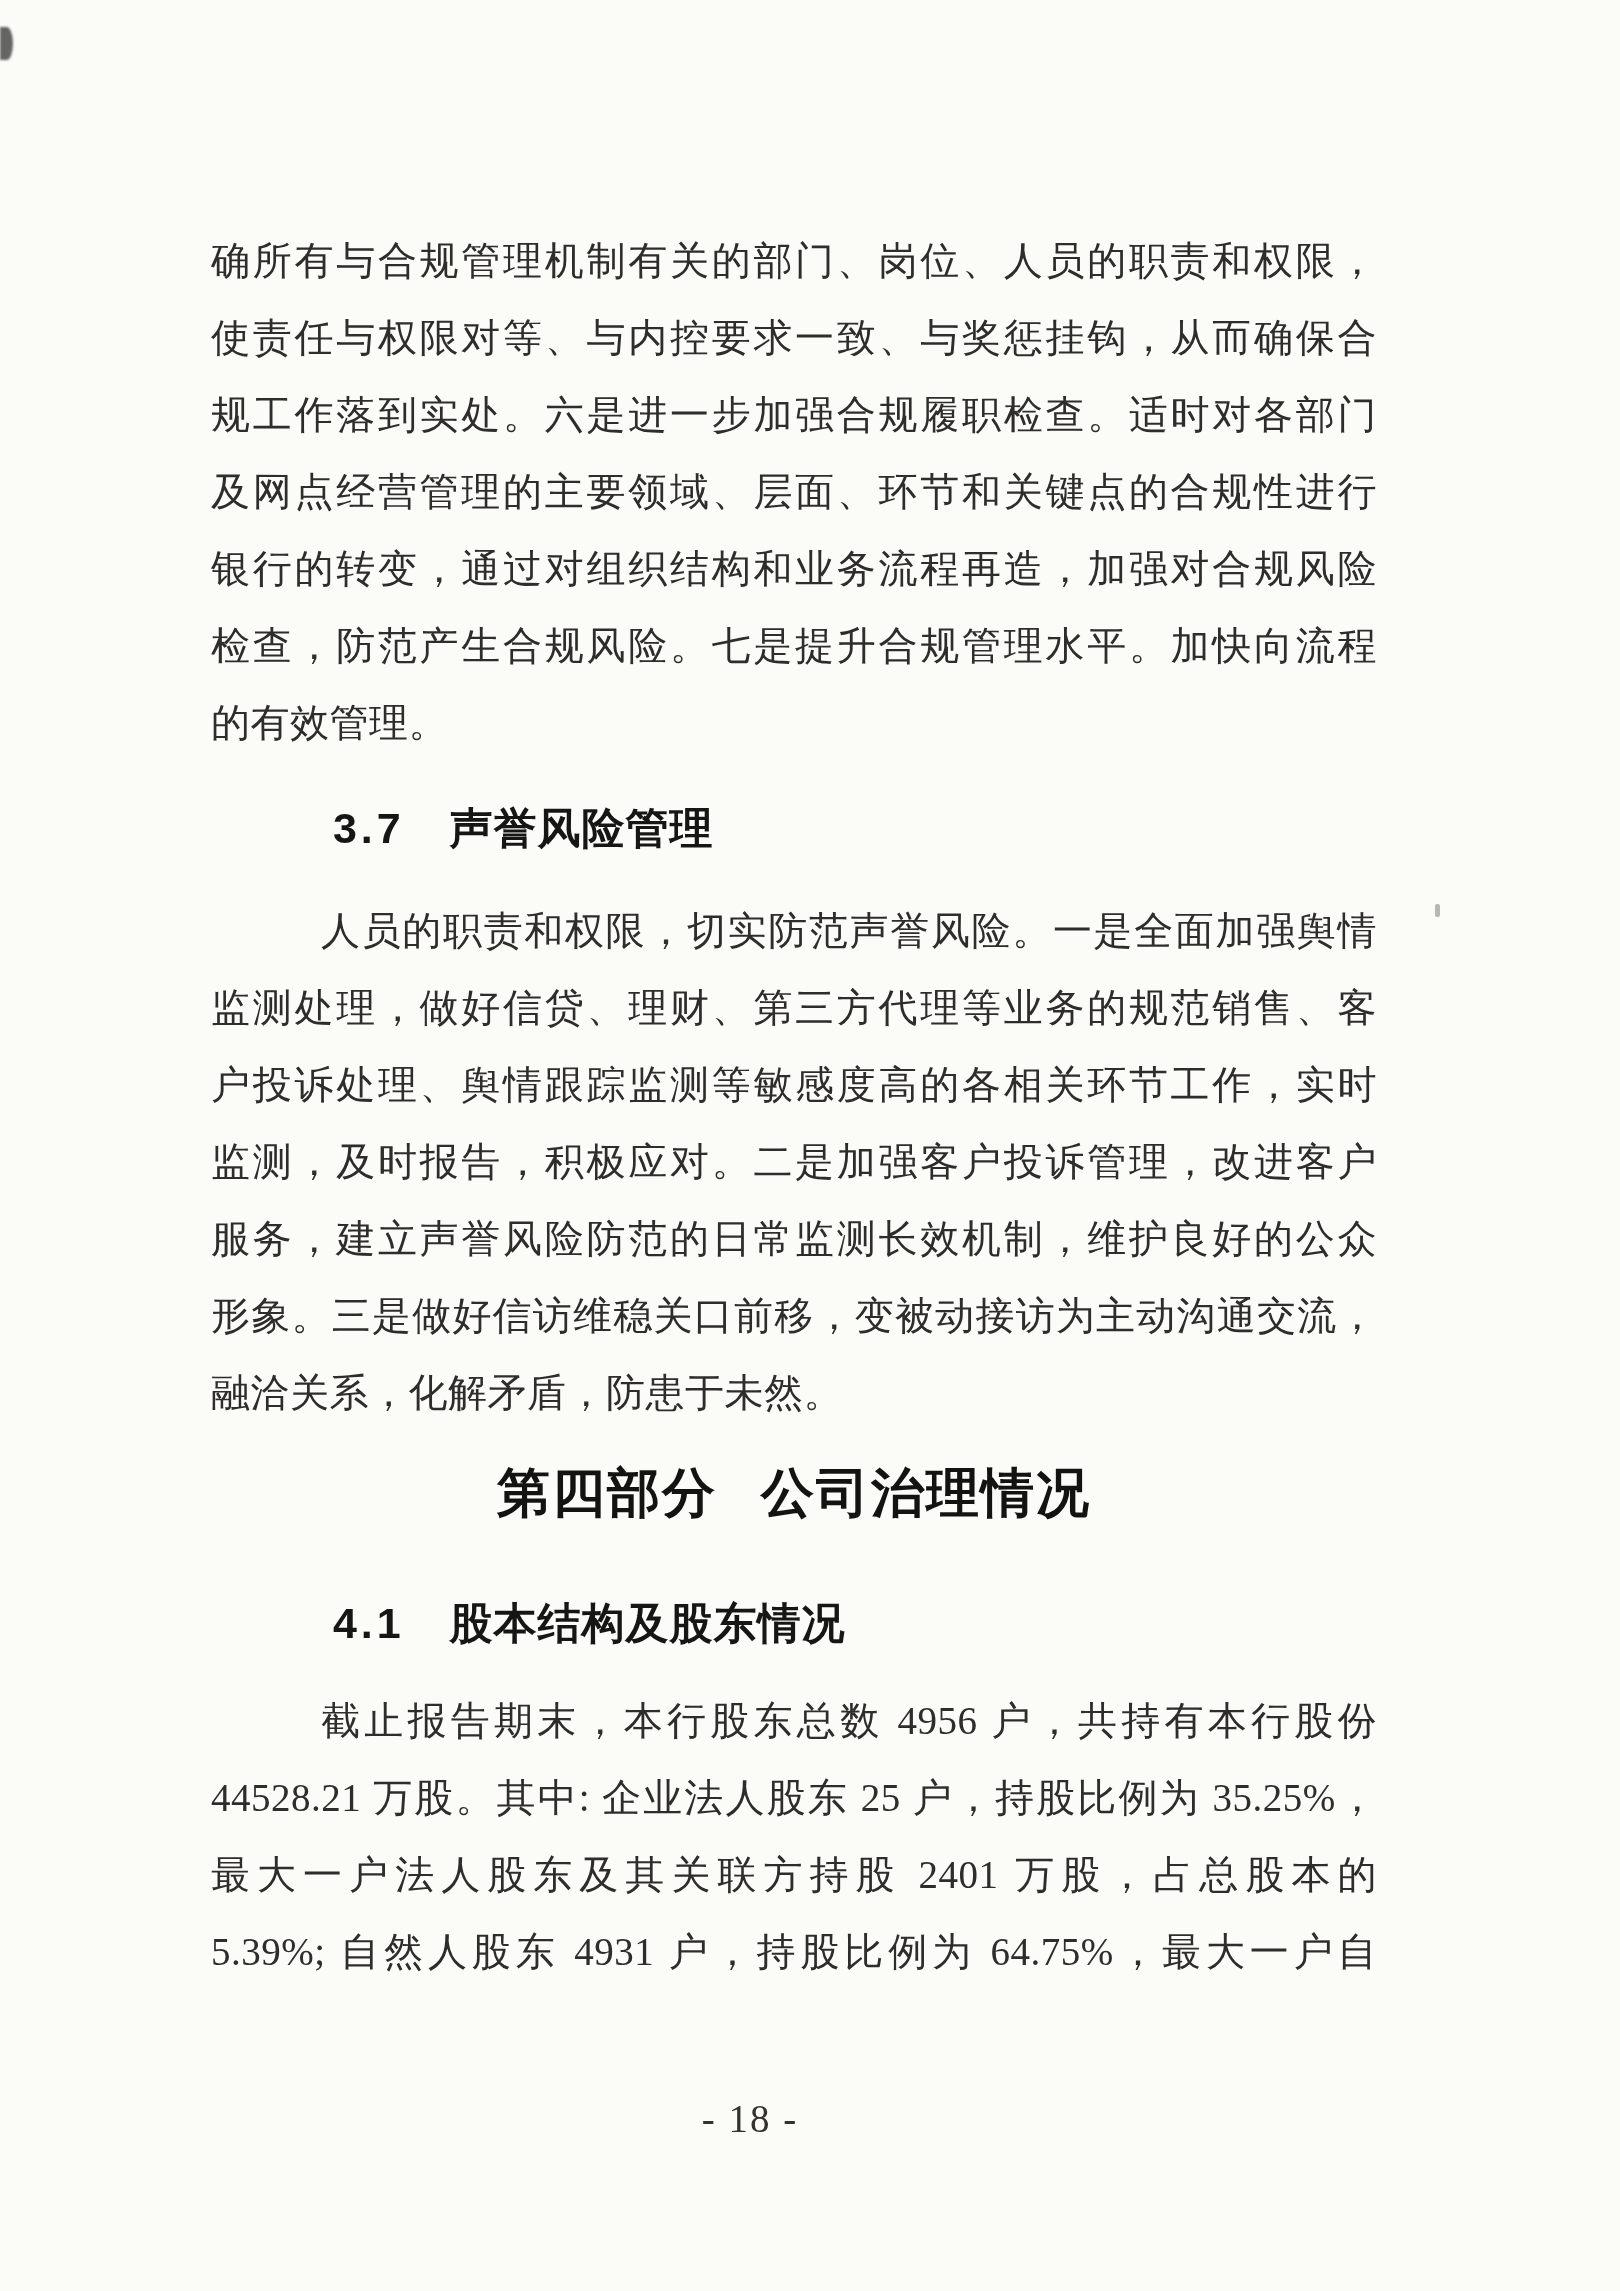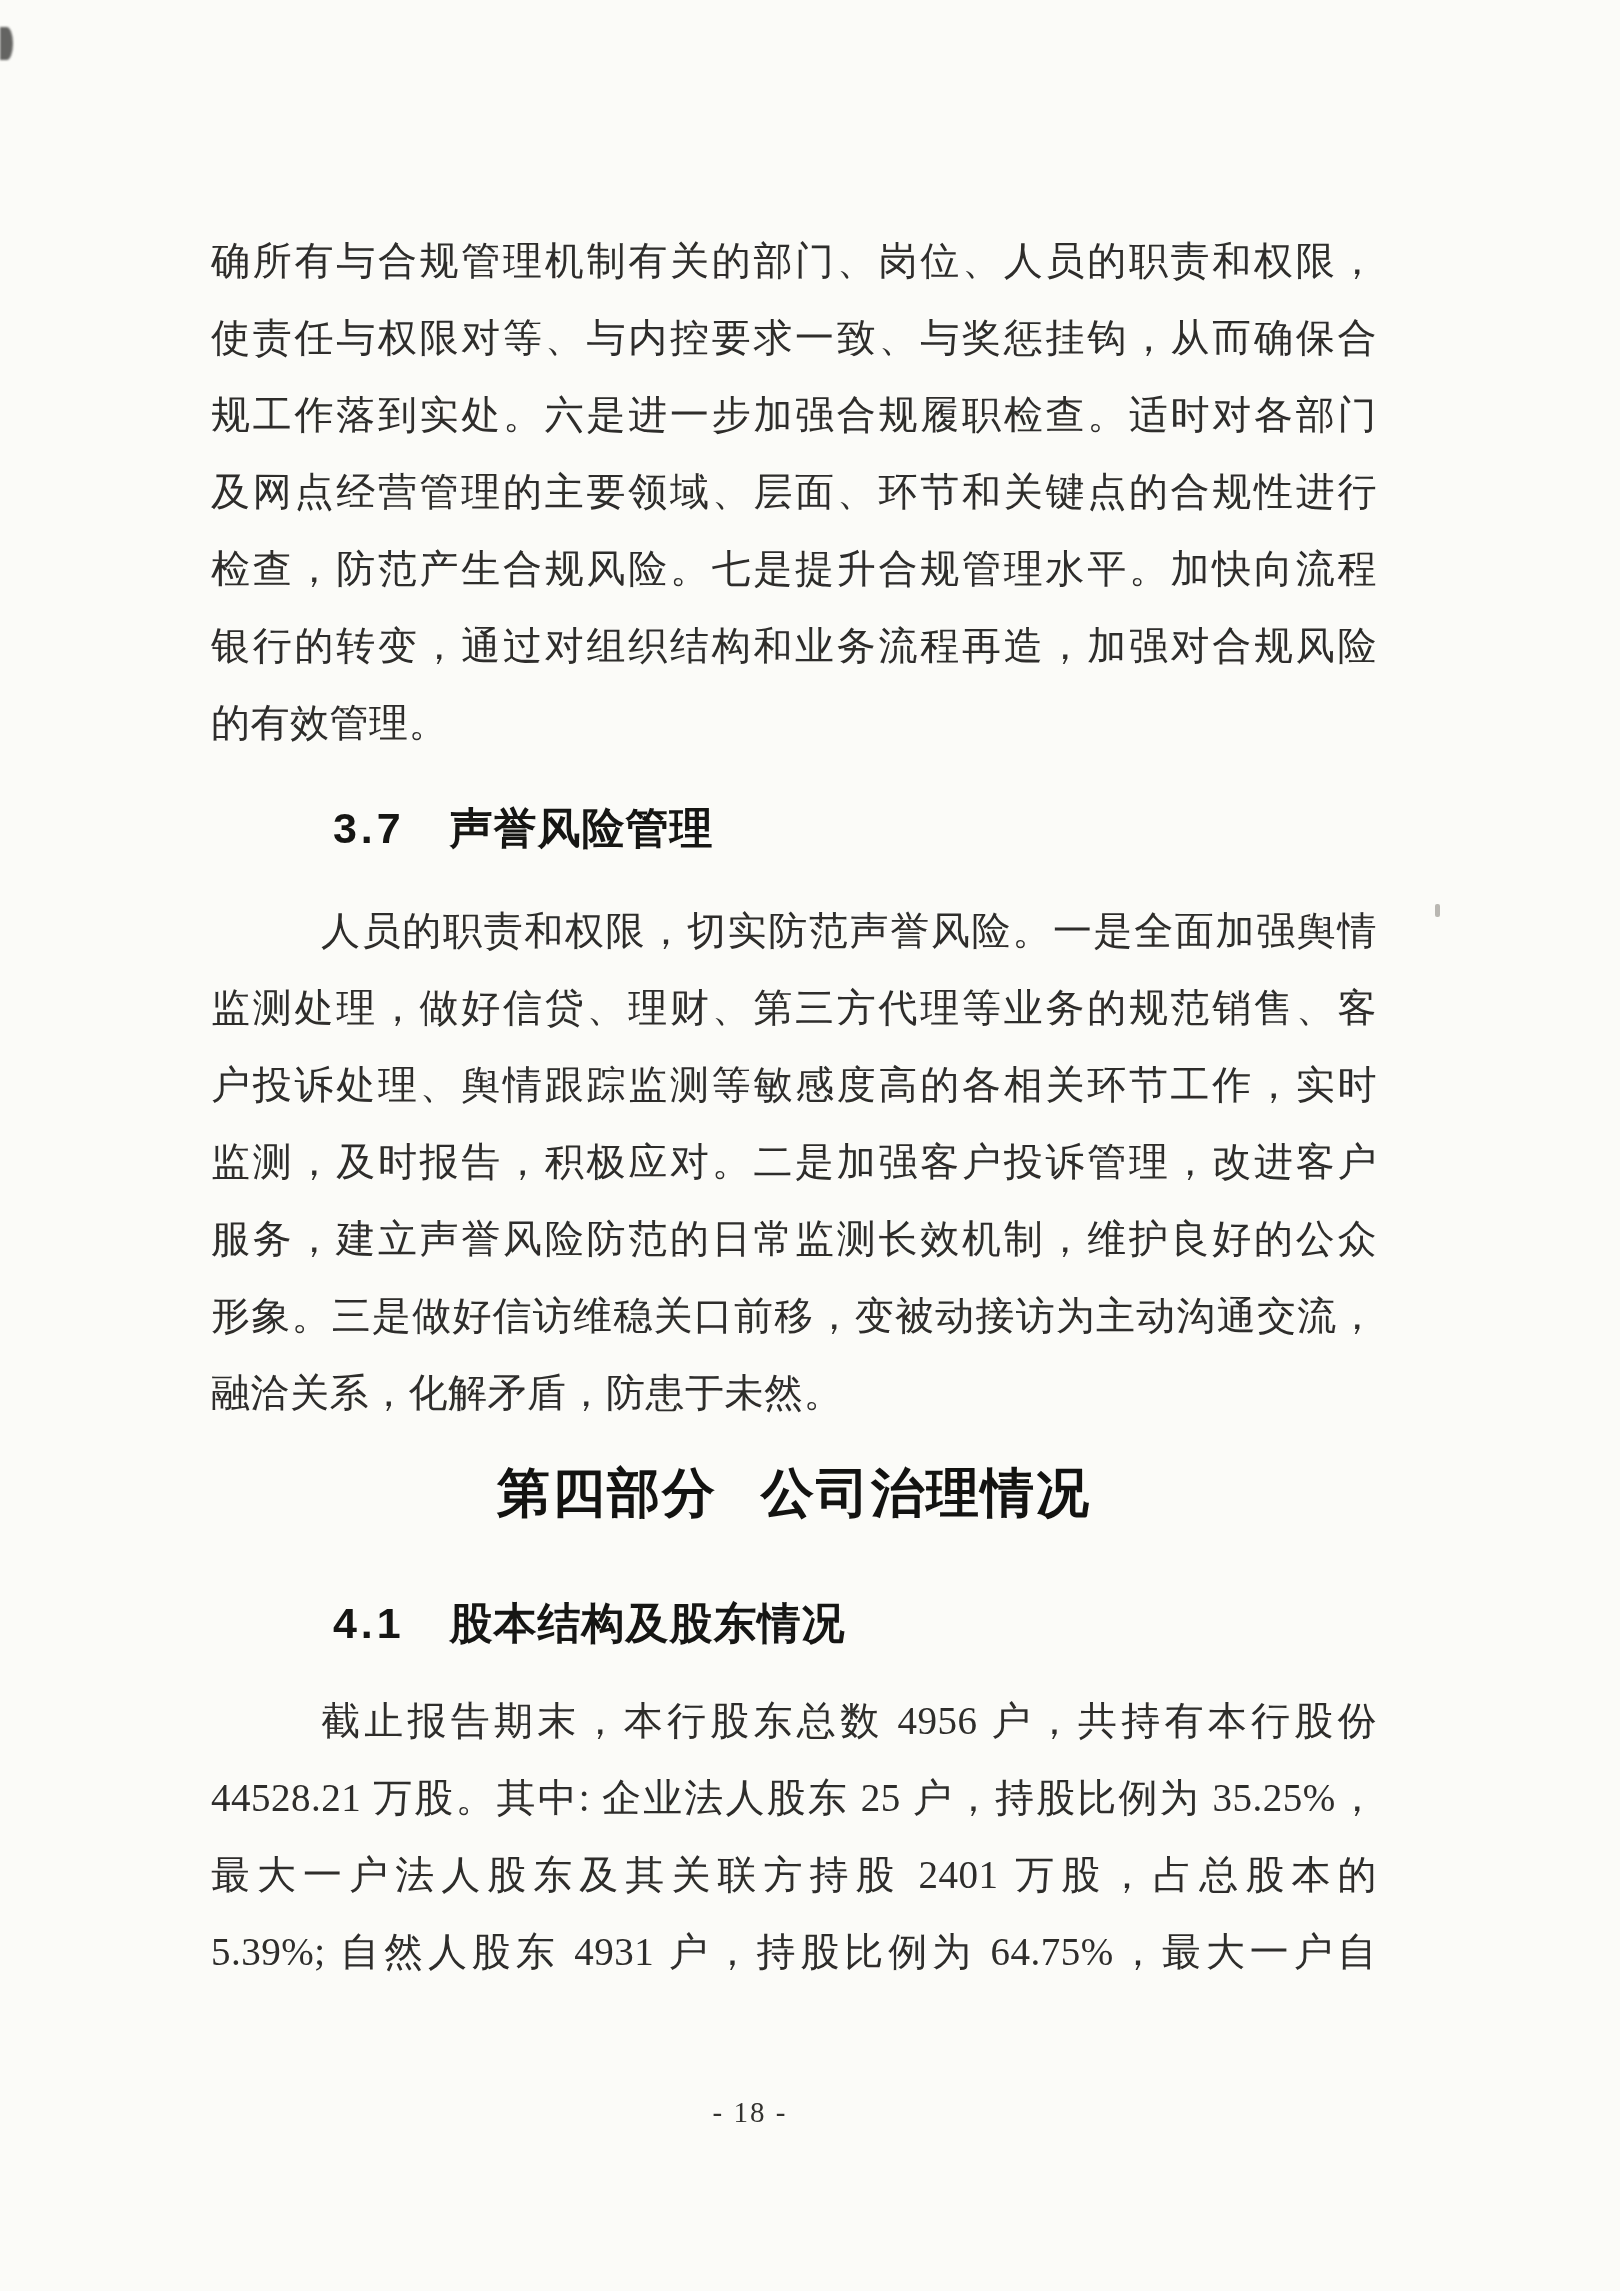--- a/index.html
+++ b/index.html
@@ -100,42 +100,42 @@
     margin-right: 27.4px;
   }
   #heading-4-1 { margin-top: 78px; }
   #para-equity { margin-top: 35px; }
   .page-number {
     position: absolute;
     top: 2096px;
     left: 211px;
     width: 1078px;
     text-align: center;
-    font-size: 29px;
+    font-size: 39px;
     letter-spacing: 2px;
     color: #33322f;
   }
 </style>
 </head>
 <body>
 
 <div class="page">
 
   <div class="scan-mark-corner"></div>
   <div class="scan-speck"></div>
 
   <div class="content">
 
     <div class="para" id="para-compliance">
         <div class="line">确所有与合规管理机制有关的部门、岗位、人员的职责和权限，</div>
         <div class="line">使责任与权限对等、与内控要求一致、与奖惩挂钩，从而确保合</div>
         <div class="line">规工作落到实处。六是进一步加强合规履职检查。适时对各部门</div>
         <div class="line">及网点经营管理的主要领域、层面、环节和关键点的合规性进行</div>
+        <div class="line">银行的转变，通过对组织结构和业务流程再造，加强对合规风险</div>
         <div class="line">检查，防范产生合规风险。七是提升合规管理水平。加快向流程</div>
-        <div class="line">银行的转变，通过对组织结构和业务流程再造，加强对合规风险</div>
         <div class="line flush">的有效管理。</div>
       </div>
 
     <h3 class="sub-heading" id="heading-3-7">
       <span class="h-num">3.7</span>
       <span class="h-title">声誉风险管理</span>
     </h3>
 
     <div class="para indent" id="para-reputation">
         <div class="line">人员的职责和权限，切实防范声誉风险。一是全面加强舆情</div>

